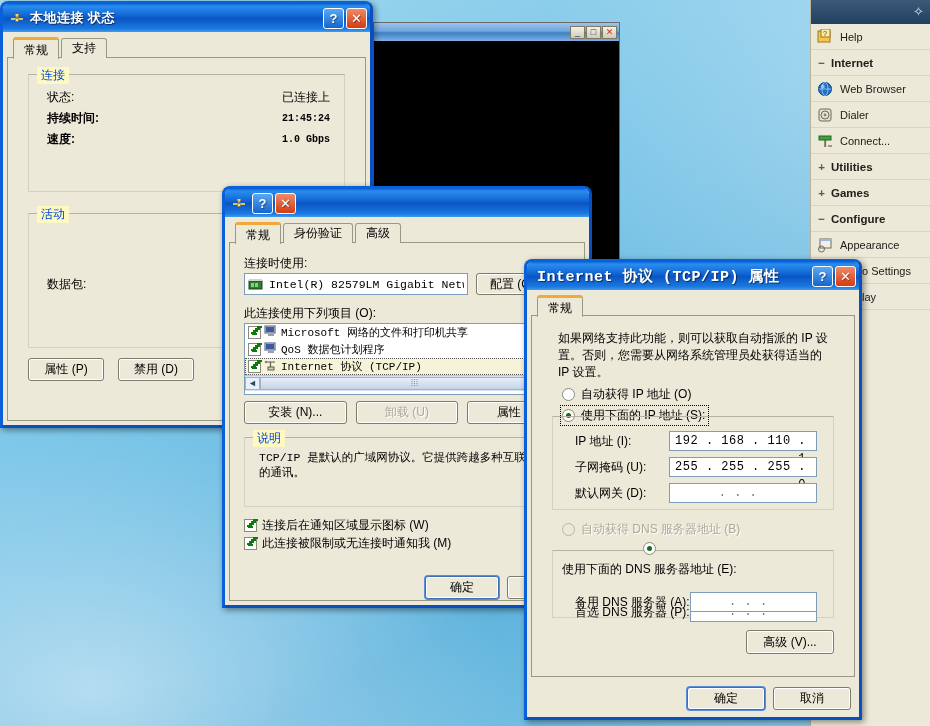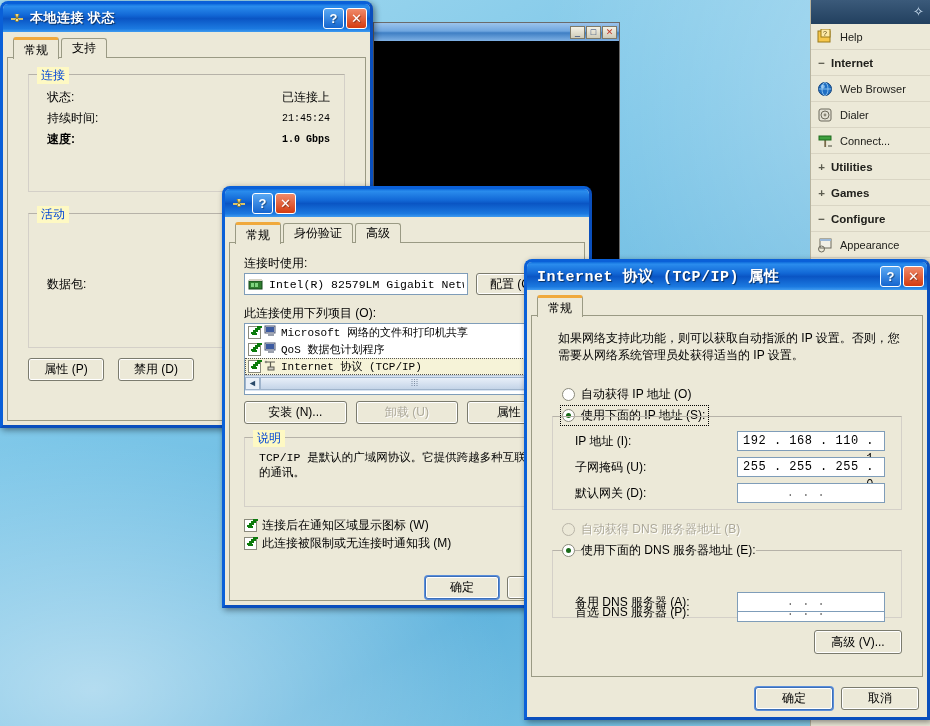--- a/index.html
+++ b/index.html
@@ -265,21 +265,21 @@
       <div class="tab">支持</div>
     </div>
     <div class="tabpanel" style="top:25px;">
 
       <div class="grp" style="left:20px;top:16px;right:20px;height:118px;">
         <span class="lg">连接</span>
         <div class="row" style="margin:14px 14px 0 18px;justify-content:space-between;">
           <span class="lbl">状态:</span>
           <span class="lbl">已连接上</span>
         </div>
-        <div class="row" style="margin:4px 14px 0 18px;justify-content:space-between;">
+        <div class="row" style="margin:4px 14px 0 18px;justify-content:space-between;font-weight:bold;">
           <span class="lbl">持续时间:</span>
           <span class="val">21:45:24</span>
         </div>
         <div class="row" style="margin:4px 14px 0 18px;justify-content:space-between;font-weight:bold;">
           <span class="lbl">速度:</span>
           <span class="val">1.0 Gbps</span>
         </div>
       </div>
 
       <div class="grp" style="left:20px;top:155px;right:20px;height:135px;">
@@ -413,21 +413,21 @@
       </div>
     </div>
 
     <div style="position:absolute;right:8px;bottom:6px;display:flex;gap:8px;">
       <div class="btn def" style="width:74px;">确定</div>
       <div class="btn" style="width:74px;">取消</div>
     </div>
   </div>
 </div>
 
-<div class="xpwin" id="win-tcpip" style="left:524px;top:259px;width:406px;height:461px;">
+<div class="xpwin" id="win-tcpip" style="left:524px;top:259px;width:338px;height:461px;">
   <div class="tbar">
     <span class="ttl" style="font-family:'Liberation Mono','DejaVu Sans Mono',monospace;font-size:15px;padding-left:4px;">Internet 协议 (TCP/IP) 属性</span>
     <span class="tbtns">
       <span class="tb help">?</span>
       <span class="tb close">✕</span>
     </span>
   </div>
   <div class="wbody">
     <div class="tabstrip">
       <div class="tab active">常规</div>
@@ -459,21 +459,21 @@
           <span class="lbl">默认网关 (D):</span>
           <span class="ipbox" style="margin-left:auto;width:148px;text-align:center;color:#777;"> .   .   . </span>
         </div>
       </div>
 
       <div class="row" style="position:absolute;left:30px;top:205px;gap:6px;">
         <span class="radio dis"></span>
         <span class="lbl" style="color:#aca899;text-shadow:1px 1px 0 #fff;">自动获得 DNS 服务器地址 (B)</span>
       </div>
 
-      <div class="row" style="position:absolute;left:30px;top:226px;gap:6px;z-index:2;">
+      <div class="row" style="position:absolute;left:30px;top:226px;gap:6px;z-index:2;flex-direction:column;">
         <span class="radio on"></span>
         <span class="lbl" style="background:#ece9d8;">使用下面的 DNS 服务器地址 (E):</span>
       </div>
 
       <div class="grp" style="left:20px;top:234px;right:20px;height:68px;">
         <div class="row" style="position:absolute;left:22px;right:16px;top:15px;margin-top:36px;">
           <span class="lbl">首选 DNS 服务器 (P):</span>
           <span class="ipbox" style="margin-left:auto;width:148px;text-align:center;color:#777;"> .   .   . </span>
         </div>
         <div class="row" style="position:absolute;left:22px;right:16px;top:41px;">

